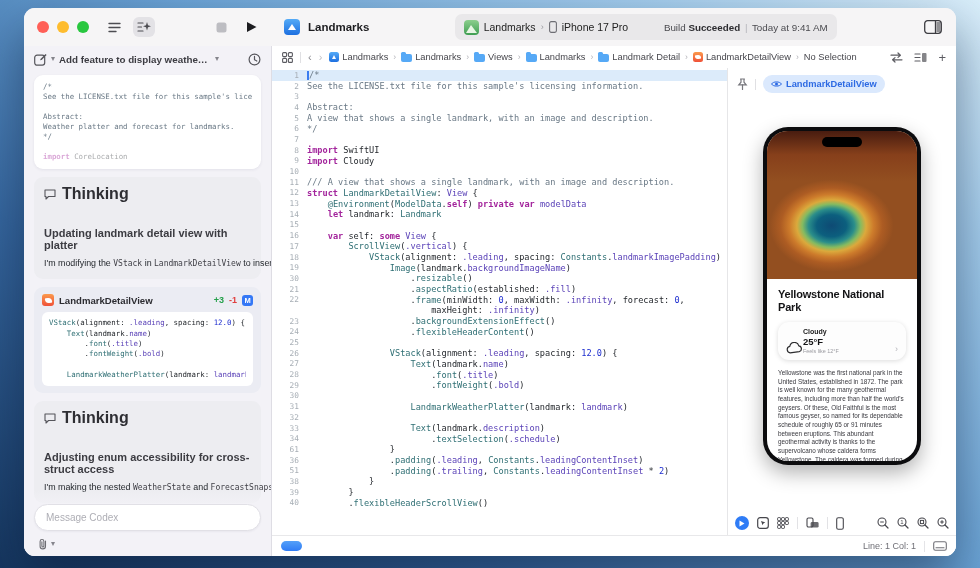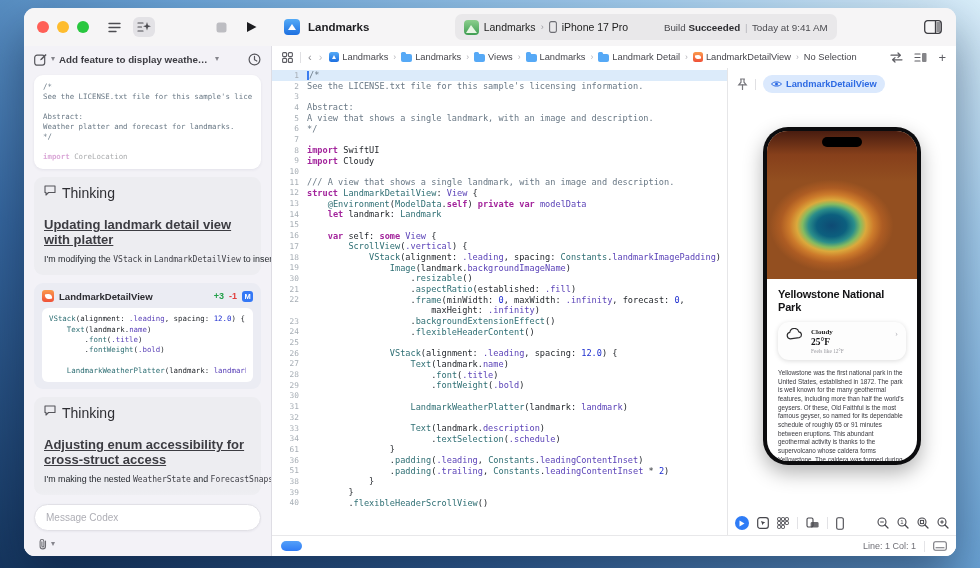--- a/index.html
+++ b/index.html
@@ -40,22 +40,22 @@
   .as-head{height:26px;flex:none;display:flex;align-items:center;gap:4px;padding:0 10px;color:#55555b;}
   .as-title{font-size:9.8px;color:#3c3c42;font-weight:bold;white-space:nowrap;overflow:hidden;text-overflow:ellipsis;max-width:152px;}
   .chev{color:#85858c;font-size:8px;line-height:1;}
   .cards{flex:1;min-height:0;overflow:hidden;padding:3px 10px 0;display:flex;flex-direction:column;gap:8px;}
   .card{border-radius:9px;flex:none;}
   .codecard{background:#fff;box-shadow:0 1px 3px rgba(40,40,80,.08);padding:7px 9px;}
   .pcode{font-family:"DejaVu Sans Mono",monospace;font-size:7.4px;line-height:10px;white-space:pre;overflow:hidden;}
   .pcrow{height:10px;white-space:pre;overflow:hidden;}
   .pcrow.faded{opacity:.4;}
   .think{background:#ededf1;padding:8px 10px 9px;}
-  .th-head{display:flex;gap:6px;font-size:14px;font-weight:normal;color:#2e2e33;}
-  .th-sub{font-size:13px;font-weight:bold;color:#3c3c42;margin-top:16px;text-decoration:underline;}
+  .th-head{display:flex;align-items:center;gap:6px;font-size:16px;font-weight:bold;color:#2e2e33;}
+  .th-sub{font-size:11px;font-weight:bold;color:#3c3c42;margin-top:24px;}
   .th-body{font-size:8.9px;color:#57575e;line-height:12.3px;margin-top:6px;}
   .filecard{background:#ebecf3;padding:7px 8px;position:relative;}
   .fc-head{display:flex;align-items:center;gap:5px;font-size:9.6px;font-weight:bold;color:#2c2c31;}
   .fc-add{margin-left:auto;color:#23a04a;font-size:9px;}
   .fc-del{color:#e03e3e;font-size:9px;}
   .fc-badge{width:11px;height:11px;border-radius:3px;background:#3478f6;color:#fff;font-size:7.5px;font-weight:bold;
     display:inline-flex;align-items:center;justify-content:center;}
   .fc-code{background:#fff;border-radius:6px;margin-top:6px;padding:6px 7px;overflow:hidden;}
   .fc-code .pcrow{height:10.3px;}
   .swift-ic{width:12px;height:12px;border-radius:3px;background:linear-gradient(#fb9a4d,#ef5138);position:relative;flex:none;}
@@ -110,21 +110,21 @@
   .phone{width:158px;height:338px;margin:34px auto 0;background:#0c0c0e;border-radius:25px;padding:4px;box-sizing:border-box;
     box-shadow:0 8px 20px rgba(0,0,0,.3);position:relative;}
   .screen{width:100%;height:100%;border-radius:21px;overflow:hidden;background:#fff;position:relative;}
   .island{position:absolute;top:6px;left:50%;transform:translateX(-50%);width:40px;height:10px;border-radius:5px;background:#000;z-index:3;}
   .photo{height:148px;
     background:linear-gradient(180deg,rgba(66,24,14,.92) 0%,rgba(122,48,22,.5) 16%,rgba(0,0,0,0) 34%),
       radial-gradient(ellipse 62px 46px at 43% 64%,#0e4a74 0%,#0c5f7e 24%,#2b8e8a 37%,#86bb60 47%,#dba93c 56%,#cd7b2b 68%,#ad5c23 82%,#934f20 100%);}
   .ph-content{padding:9px 11px 0;}
   .ph-title{font-size:11px;line-height:13px;font-weight:bold;color:#141416;letter-spacing:-.2px;width:110px;}
   .platter{margin-top:8px;background:#fdfdfd;border-radius:11px;box-shadow:0 1px 5px rgba(0,0,0,.14);
-    padding:6px 8px;display:flex;align-items:flex-start;gap:8px;font-family:Liberation Serif, serif;}
+    padding:6px 8px;display:flex;align-items:flex-end;gap:0;}
   .wx-cond{font-size:7px;font-weight:bold;color:#222;}
   .wx-temp{font-size:9.5px;font-weight:bold;color:#141416;margin-top:1px;}
   .wx-feels{font-size:5.4px;color:#9a9aa0;margin-top:1px;}
   .wx-chev{margin-left:auto;color:#b4b4ba;font-size:9px;}
   .ph-desc{margin-top:9px;font-size:6.35px;line-height:8.65px;color:#39393f;}
   .pv-tools{position:absolute;left:7px;right:7px;bottom:5px;display:flex;align-items:center;gap:8px;color:#46464c;}
   .pvt-div{width:1px;height:12px;background:#e2e2e5;}
   .pv-play{width:14px;height:14px;border-radius:50%;background:#2f7cf6;display:flex;align-items:center;justify-content:center;}
   .zooms{margin-left:auto;display:flex;gap:8px;align-items:center;}
   

